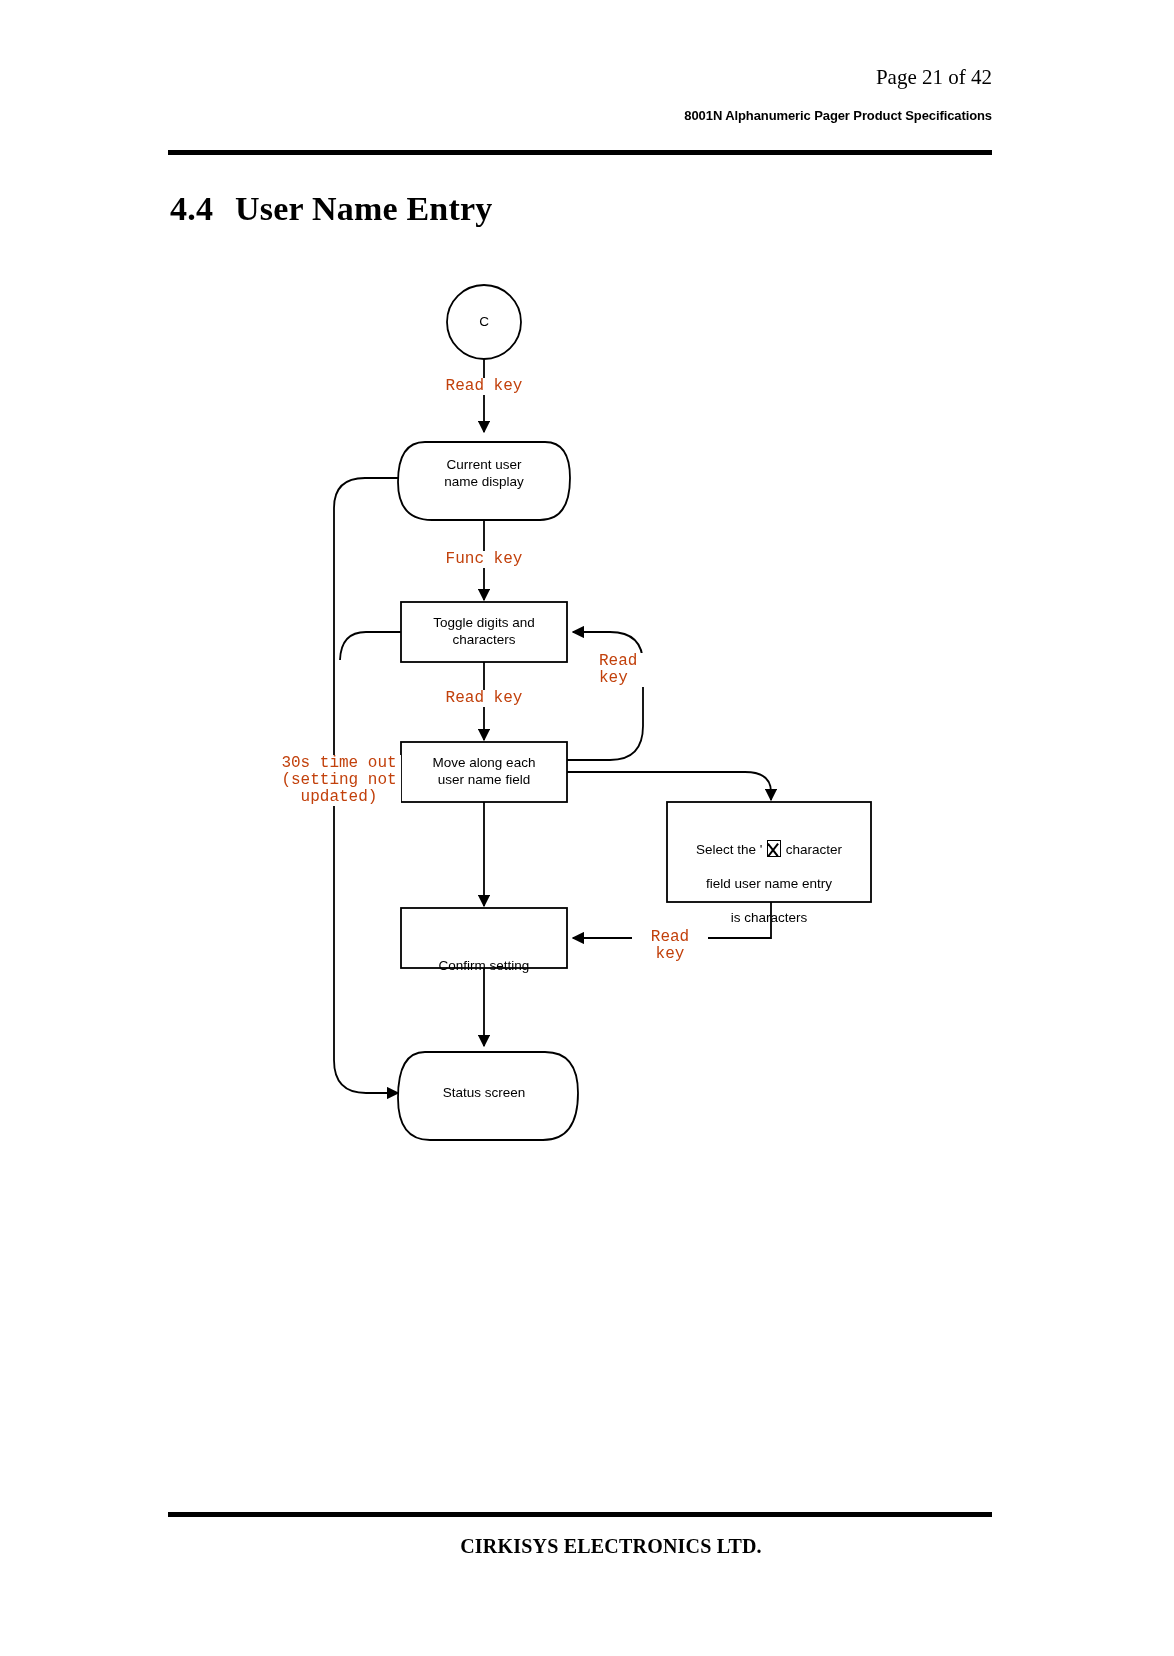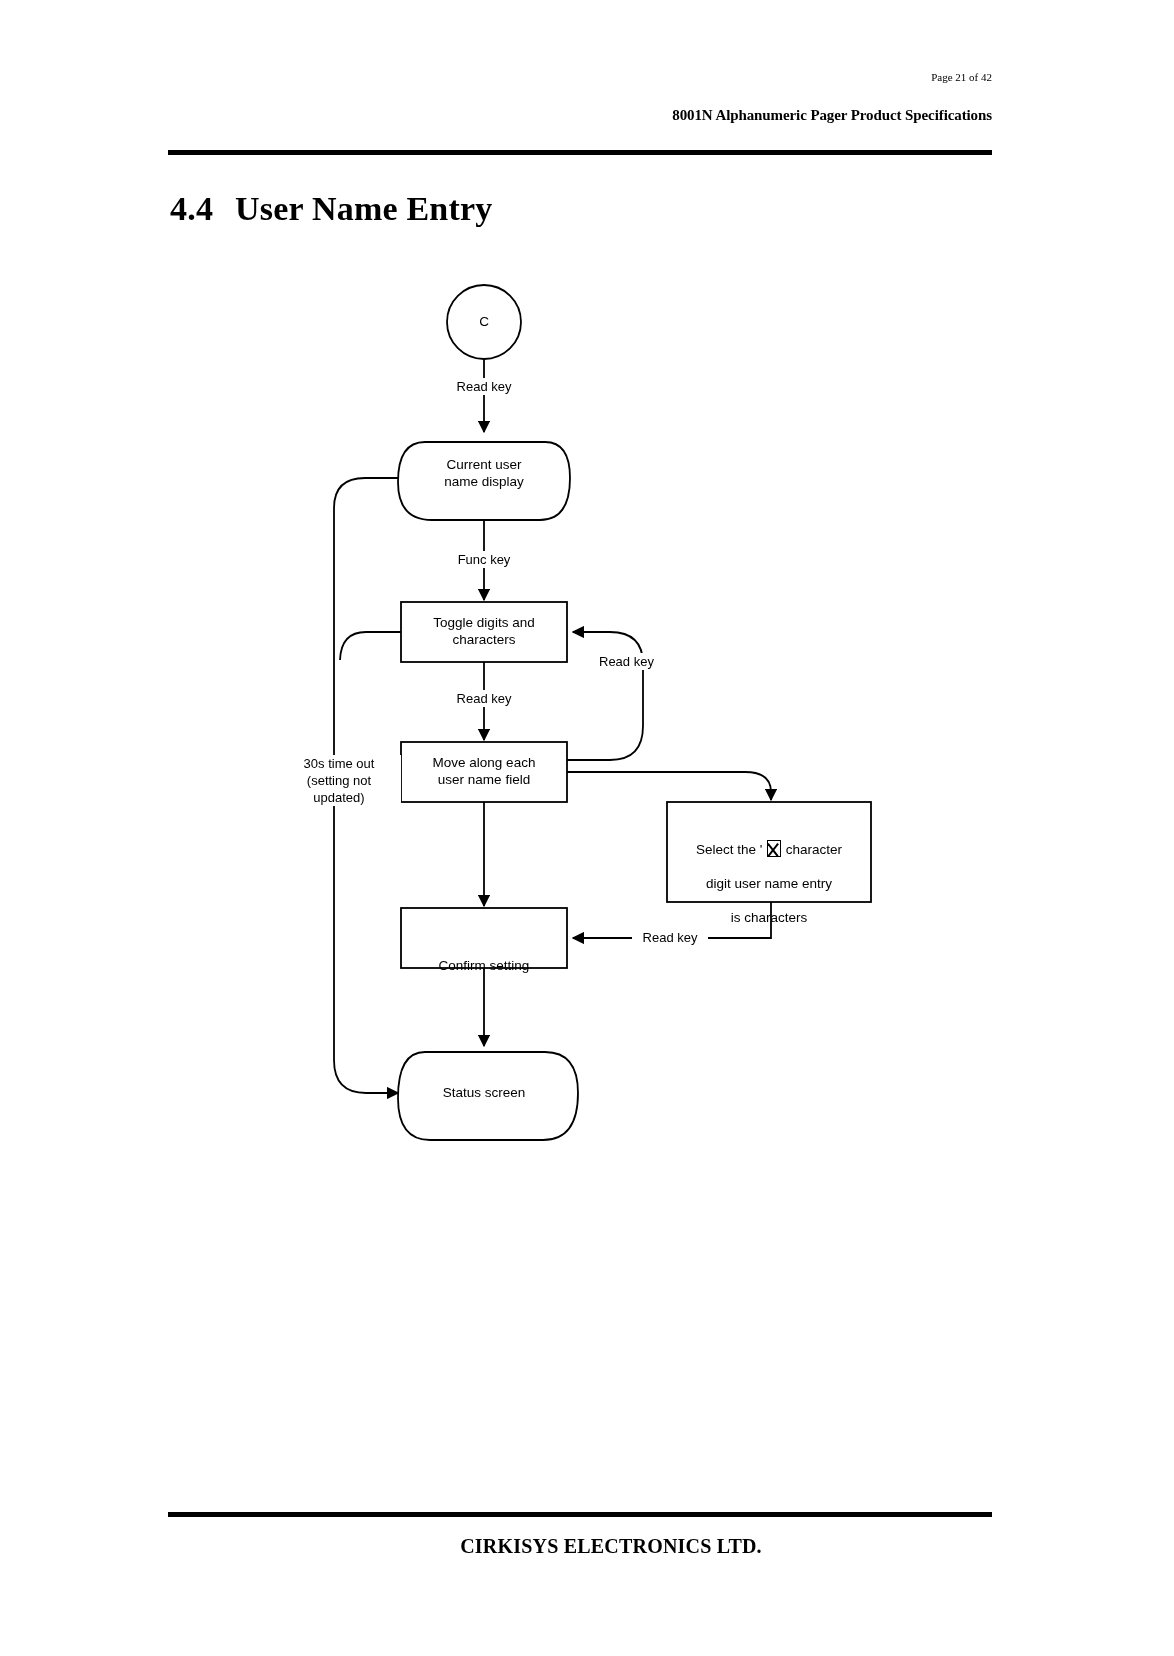--- a/index.html
+++ b/index.html
@@ -32,31 +32,31 @@
     font-size: 15.5px;
     line-height: 19px;
     letter-spacing: 0.1px;
     white-space: nowrap;
   }
   .hdr-right-page {
     position: absolute;
     right: 0;
     top: 0;
     font-family: "Liberation Serif", serif;
-    font-size: 11px;
+    font-size: 21px;
     line-height: 19px;
     white-space: nowrap;
   }
   .hdr-right-title {
     position: absolute;
     right: 0;
     top: 38px;
-    font-family: Liberation Serif, serif;
+    font-family: Liberation Sans, sans-serif;
     font-weight: bold;
-    font-size: 15px;
+    font-size: 13px;
     line-height: 19px;
     letter-spacing: -0.1px;
     white-space: nowrap;
   }
   .rule-top {
     position: absolute;
     left: 168px;
     top: 150px;
     width: 824px;
     height: 5px;
@@ -92,24 +92,24 @@
     text-align: center;
     font-family: "Liberation Sans", sans-serif;
     font-size: 13.5px;
     line-height: 17px;
     color: #000;
     white-space: pre-line;
   }
   .edge-label {
     position: absolute;
     text-align: center;
-    font-family: Liberation Sans, sans-serif;
-    font-size: 13px;
+    font-family: Liberation Mono, monospace;
+    font-size: 16px;
     line-height: 17px;
-    color: #000000;
+    color: #c2410c;
     white-space: pre-line;
     background: #fff;
   }
   .glyph-box {
     display: inline-block;
     width: 12px;
     height: 15px;
     border: 1.4px solid #000;
     position: relative;
     vertical-align: -3px;
@@ -217,21 +217,21 @@
 name display</div>
 
   <div class="node-label" style="left:404px; top:614px; width:160px;">Toggle digits and
 characters</div>
 
   <div class="node-label" style="left:404px; top:754px; width:160px;">Move along each
 user name field</div>
 
   <div class="node-label" style="left:669px; top:823px; width:200px;">
     <span>Select the ' </span><span class="glyph-box"></span><span> character</span><br>
-    <span>digit user name entry</span><br>
+    <span>field user name entry</span><br>
     <span>is characters</span>
   </div>
 
   <div class="node-label" style="left:404px; top:929px; width:160px;margin-top:28px;">Confirm setting</div>
 
   <div class="node-label" style="left:404px; top:1084px; width:160px;">Status screen</div>
 
   <div class="edge-label" style="left:434px; top:378px; width:100px;">Read key</div>
 
   <div class="edge-label" style="left:434px; top:551px; width:100px;">Func key</div>

